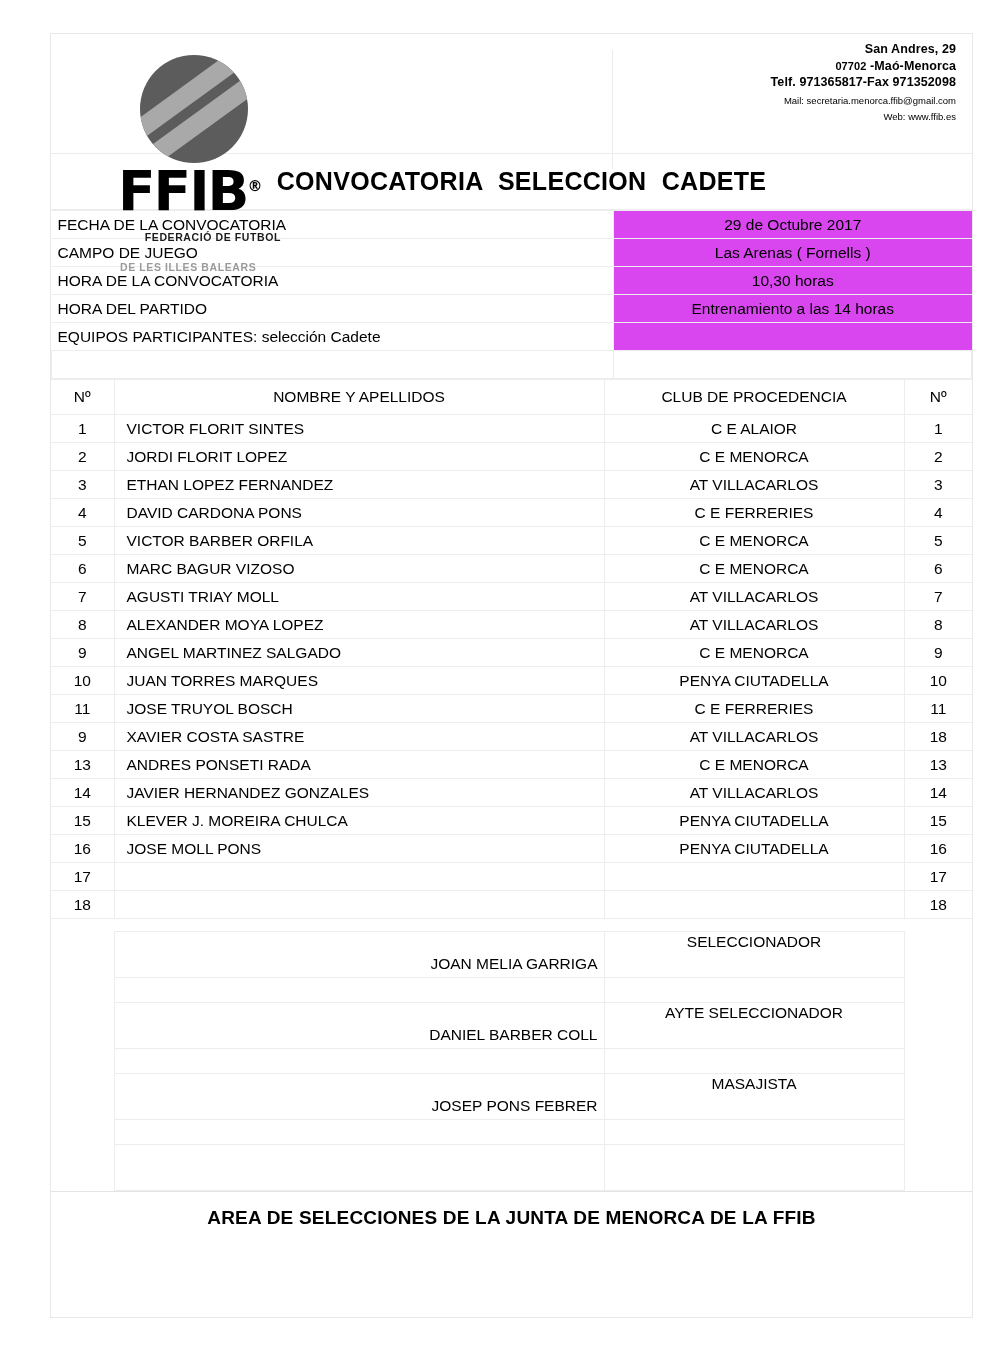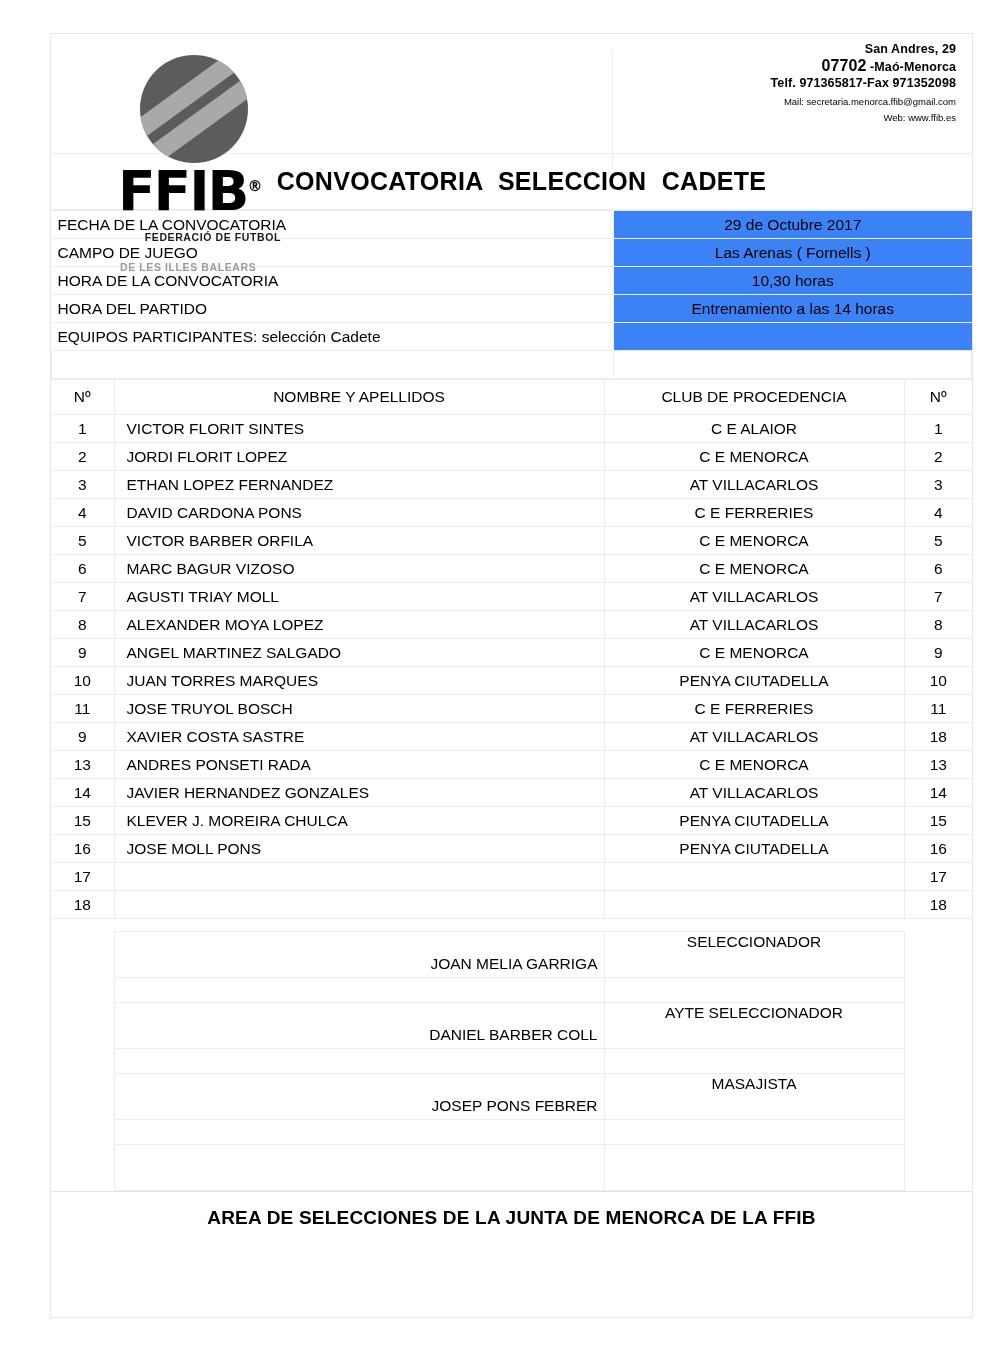--- a/index.html
+++ b/index.html
@@ -48,21 +48,21 @@
     padding: 7px 16px 0 0;
     box-sizing: border-box;
   }
   .addr-strong {
     font-size: 12.5px;
     font-weight: bold;
     line-height: 16.5px;
     letter-spacing: .1px;
   }
   .addr-strong .big {
-    font-size: 16px;
+    font-size: 11px;
     font-weight: bold;
   }
   .addr-small {
     font-size: 9.5px;
     line-height: 13px;
     margin-top: 3px;
   }
 
   
   .logo {
@@ -157,21 +157,21 @@
   }
 
   
   .info td { height: 28px; }
   .info .k {
     text-align: left;
     border-left: none;
   }
   .info .v {
     text-align: center;
-    background: #3b82f6;
+    background: #d946ef;
     border-right: none;
   }
 
   .spacer-row td {
     height: 25px;
     border-left: none;
     border-right: none;
     border-top: none;
   }
 

